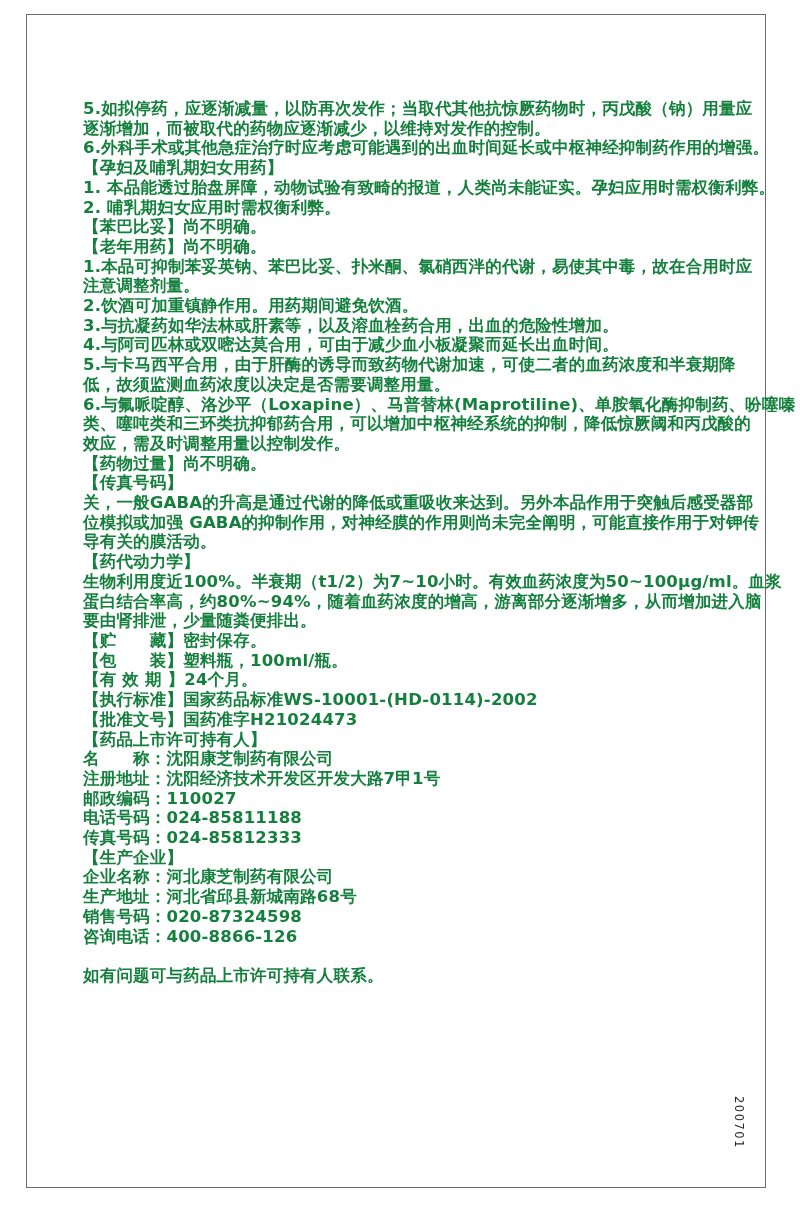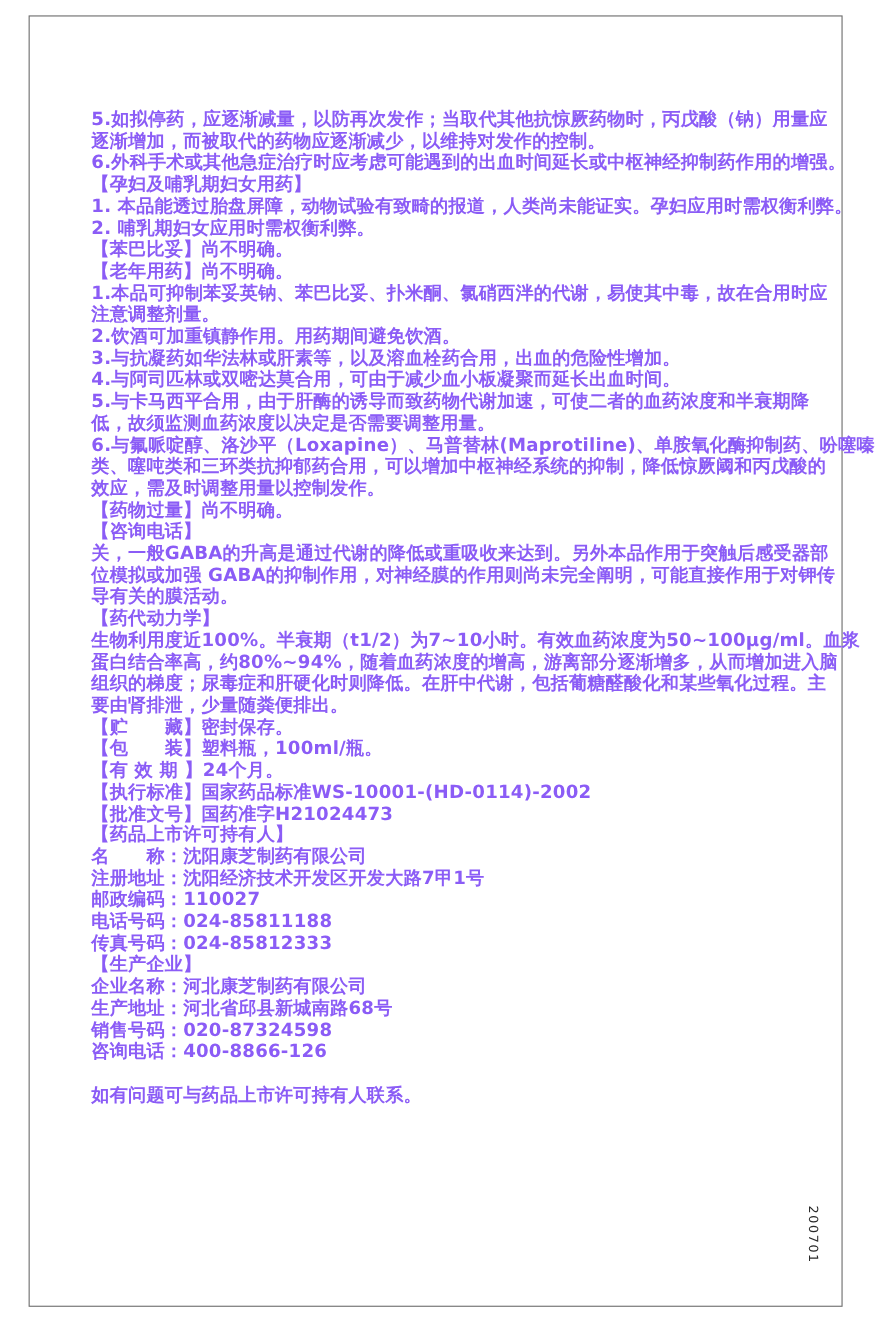--- a/index.html
+++ b/index.html
@@ -24,21 +24,21 @@
     width: 740px;
     height: 1174px;
     border: 1px solid #6b6b6b;
     box-sizing: border-box;
   }
   .text-block {
     position: absolute;
     left: 83px;
     top: 99px;
     width: 664px;
-    color: #8b5cf6;
+    color: #15803d;
     font-size: 16.5px;
     font-weight: 600;
     line-height: 19.7px;
     letter-spacing: 0.2px;
   }
   .text-block .line {
     min-height: 19.7px;
     white-space: pre;
   }
   .print-code {
@@ -72,28 +72,27 @@
       <div class="line">注意调整剂量。</div>
       <div class="line">2.饮酒可加重镇静作用。用药期间避免饮酒。</div>
       <div class="line">3.与抗凝药如华法林或肝素等，以及溶血栓药合用，出血的危险性增加。</div>
       <div class="line">4.与阿司匹林或双嘧达莫合用，可由于减少血小板凝聚而延长出血时间。</div>
       <div class="line">5.与卡马西平合用，由于肝酶的诱导而致药物代谢加速，可使二者的血药浓度和半衰期降</div>
       <div class="line">低，故须监测血药浓度以决定是否需要调整用量。</div>
       <div class="line">6.与氟哌啶醇、洛沙平（Loxapine）、马普替林(Maprotiline)、单胺氧化酶抑制药、吩噻嗪</div>
       <div class="line">类、噻吨类和三环类抗抑郁药合用，可以增加中枢神经系统的抑制，降低惊厥阈和丙戊酸的</div>
       <div class="line">效应，需及时调整用量以控制发作。</div>
       <div class="line">【药物过量】尚不明确。</div>
-      <div class="line">【咨询电话】</div>
+      <div class="line">【传真号码】</div>
       <div class="line">关，一般GABA的升高是通过代谢的降低或重吸收来达到。另外本品作用于突触后感受器部</div>
       <div class="line">位模拟或加强 GABA的抑制作用，对神经膜的作用则尚未完全阐明，可能直接作用于对钾传</div>
       <div class="line">导有关的膜活动。</div>
       <div class="line">【药代动力学】</div>
       <div class="line">生物利用度近100%。半衰期（t1/2）为7~10小时。有效血药浓度为50~100μg/ml。血浆</div>
       <div class="line">蛋白结合率高，约80%~94%，随着血药浓度的增高，游离部分逐渐增多，从而增加进入脑</div>
-      <div class="line">组织的梯度；尿毒症和肝硬化时则降低。在肝中代谢，包括葡糖醛酸化和某些氧化过程。主</div>
       <div class="line">要由肾排泄，少量随粪便排出。</div>
       <div class="line">【贮　　藏】密封保存。</div>
       <div class="line">【包　　装】塑料瓶，100ml/瓶。</div>
       <div class="line">【有 效 期 】24个月。</div>
       <div class="line">【执行标准】国家药品标准WS-10001-(HD-0114)-2002</div>
       <div class="line">【批准文号】国药准字H21024473</div>
       <div class="line">【药品上市许可持有人】</div>
       <div class="line">名　　称：沈阳康芝制药有限公司</div>
       <div class="line">注册地址：沈阳经济技术开发区开发大路7甲1号</div>
       <div class="line">邮政编码：110027</div>

